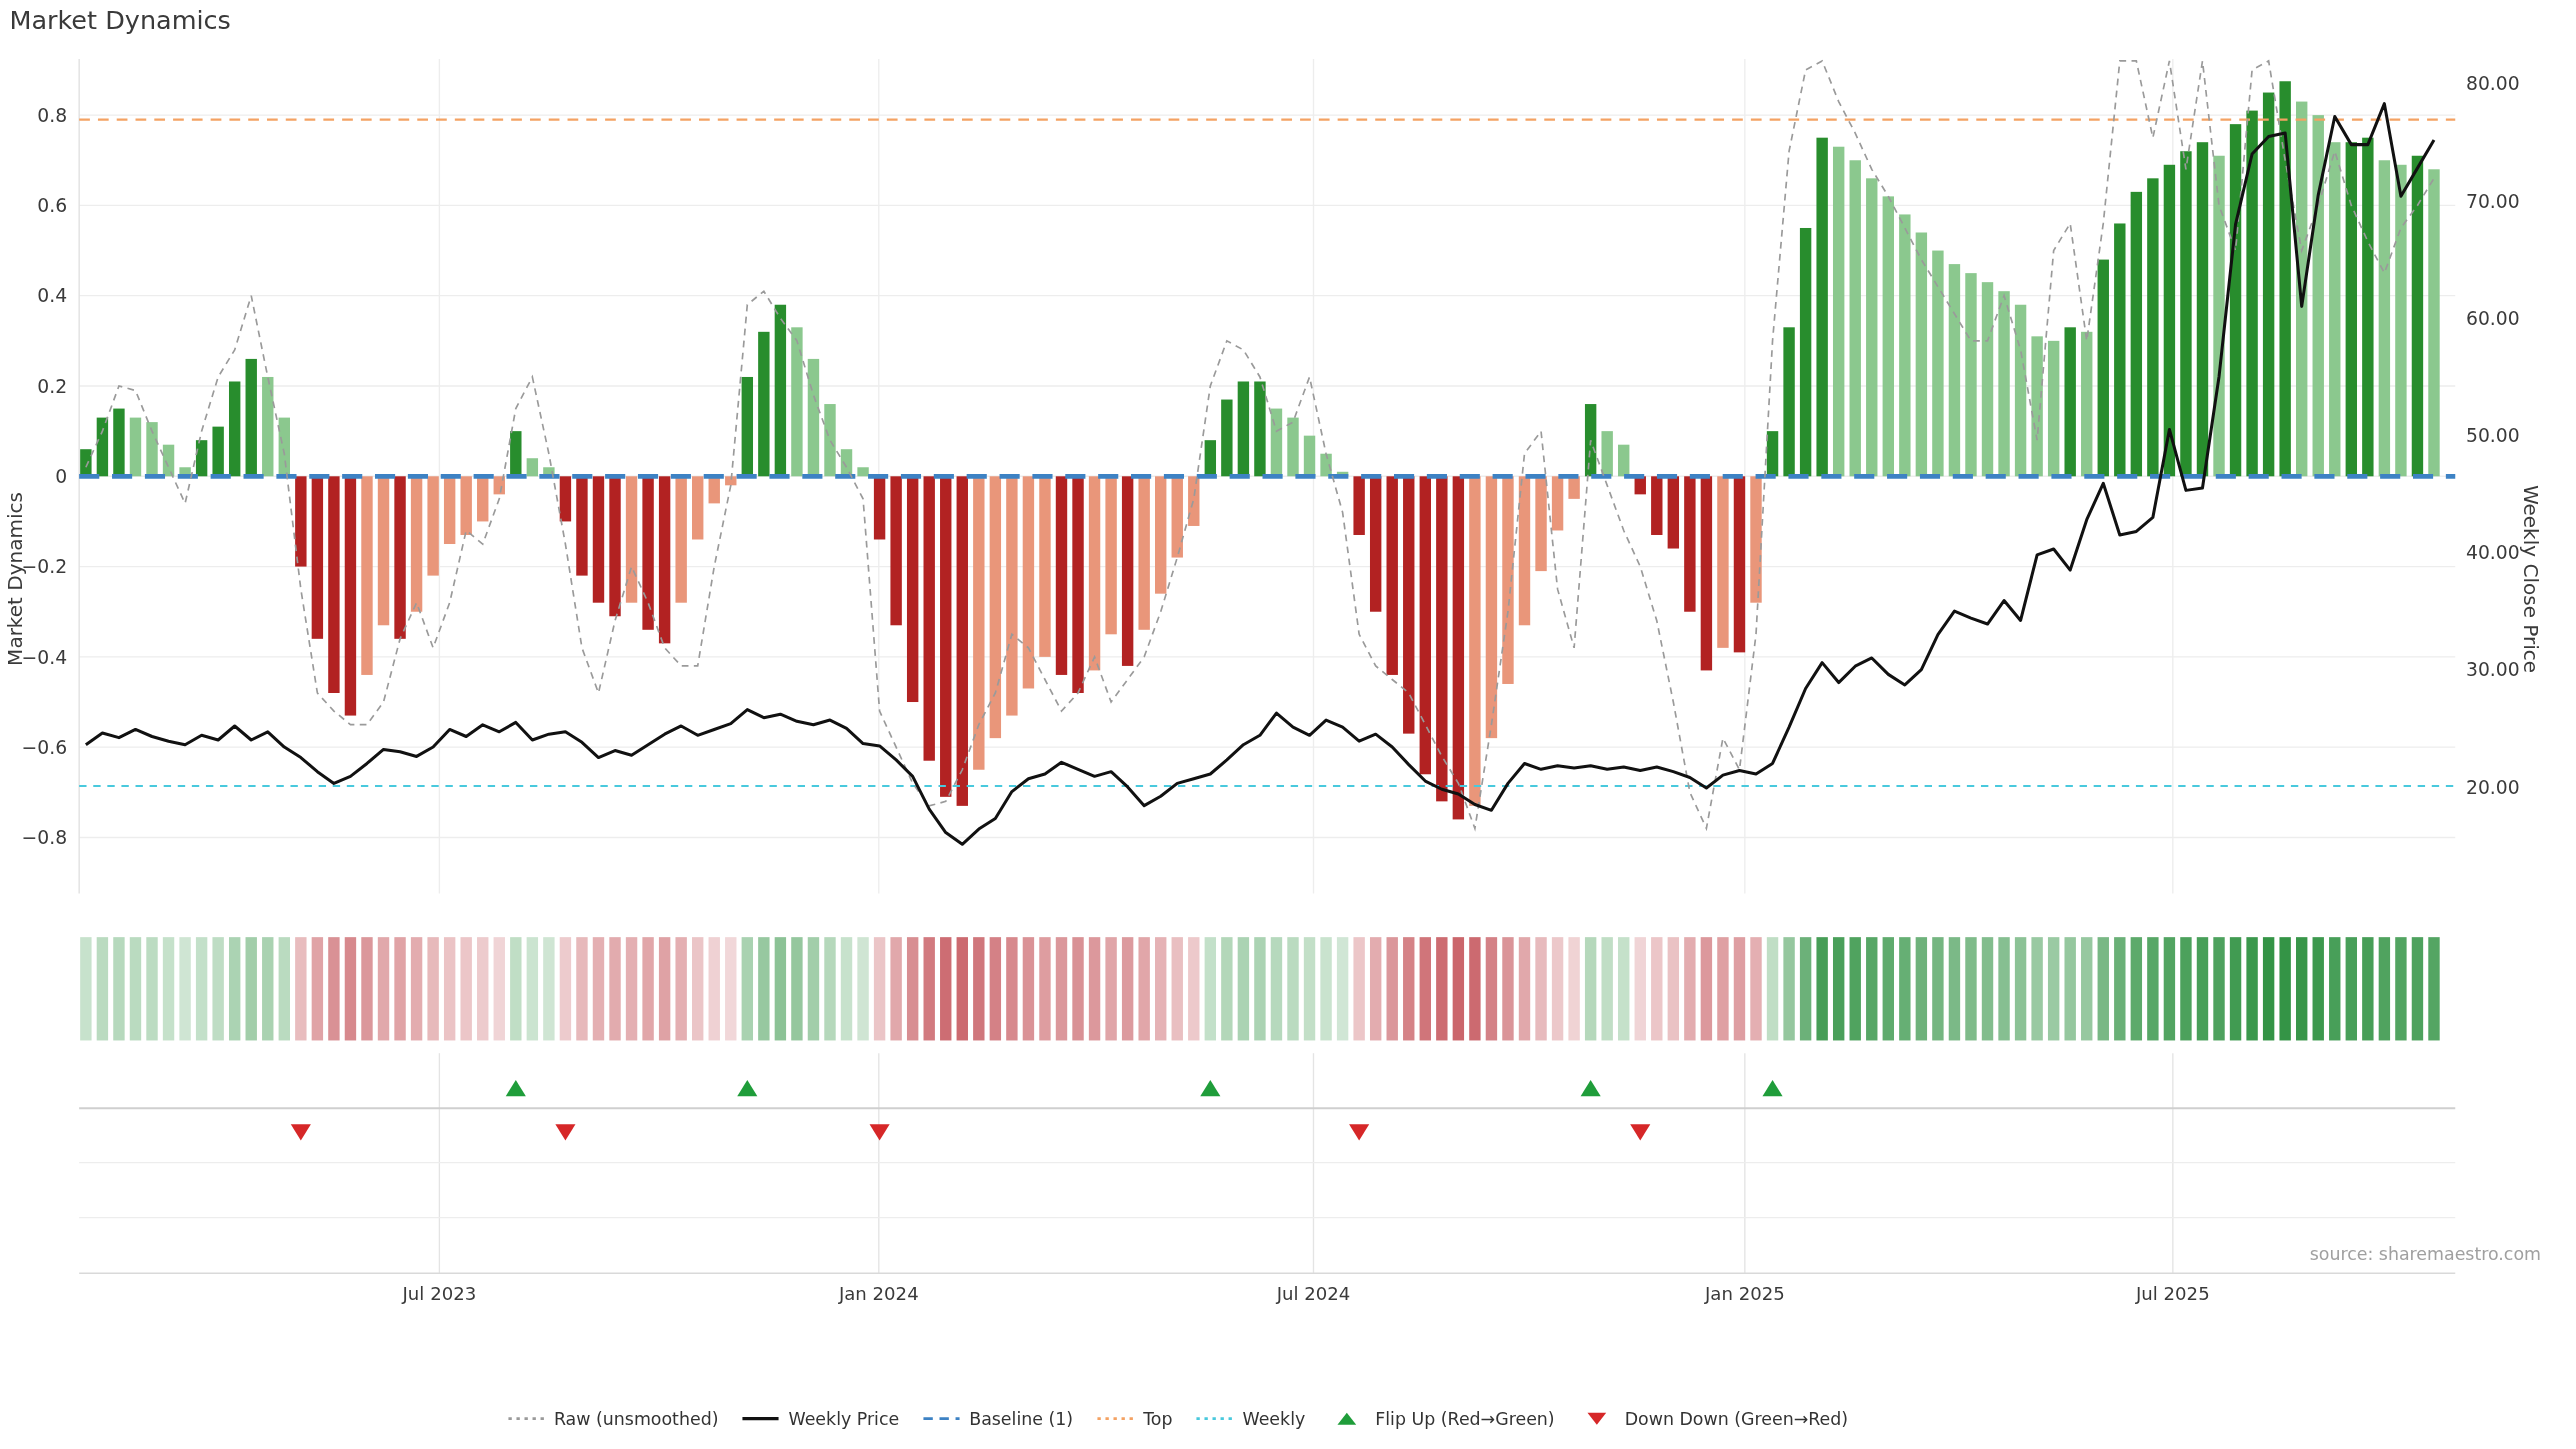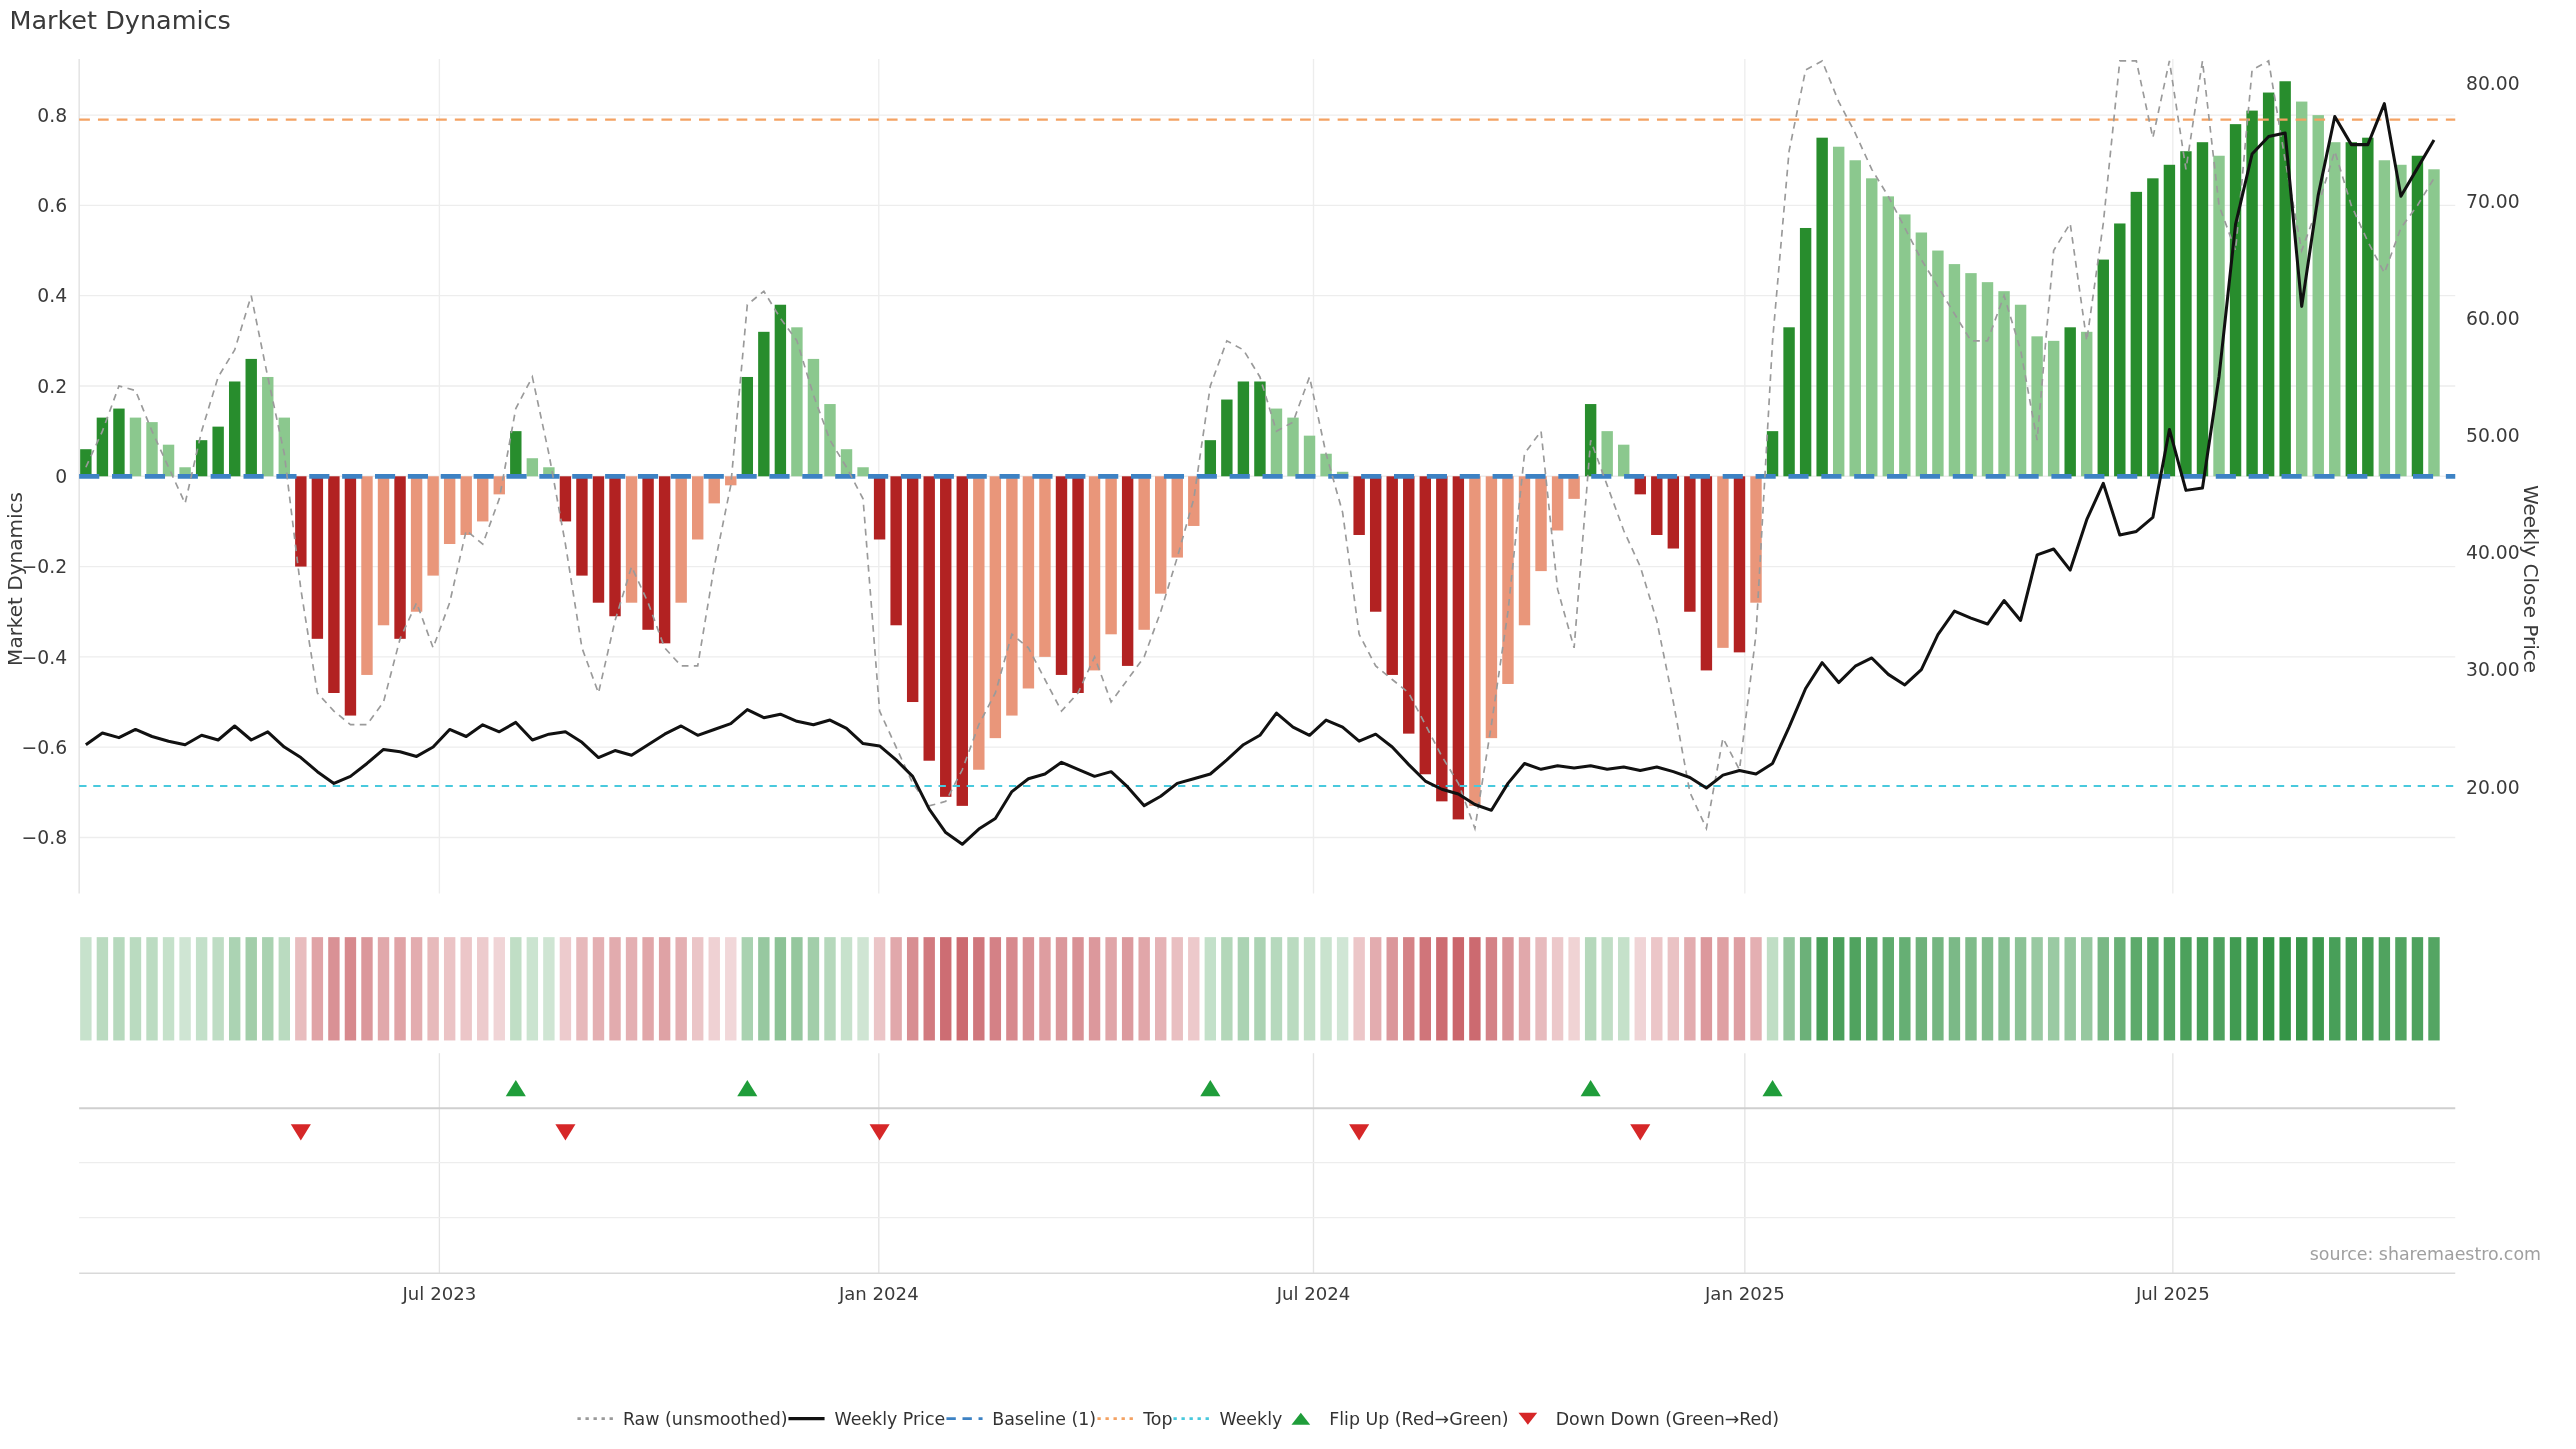--- a/index.html
+++ b/index.html
@@ -3,21 +3,21 @@
 <meta charset="utf-8">
 <style>
   html,body{margin:0;padding:0;background:#ffffff;}
   body{width:2576px;height:1449px;position:relative;font-family:"DejaVu Sans",sans-serif;color:#3a3a3a;overflow:hidden;}
   #page-title{position:absolute;left:9.4px;top:5.4px;font-size:25.5px;color:#3a3a3a;}
   #chart-svg{position:absolute;left:0;top:0;}
   .axis-title{position:absolute;font-size:20px;color:#3a3a3a;white-space:nowrap;}
   #left-axis-title{left:-101px;top:867px;transform:rotate(-90deg);transform-origin:center;width:241px;text-align:center;left:-106px;top:567px;}
   #right-axis-title{width:268px;text-align:center;right:-89px;top:567px;transform:rotate(90deg);}
   #source-note{position:absolute;right:35px;top:1208px;font-size:17.4px;color:#a0a0a0;margin-top:36px;}
-  #legend{position:absolute;left:0;top:1409px;width:2355px;display:flex;justify-content:center;align-items:center;font-size:17.4px;color:#333;}
+  #legend{position:absolute;left:0;top:1409px;width:2355px;display:flex;justify-content:center;align-items:center;gap:23px;font-size:17.4px;color:#333;}
   .legend-item{display:flex;align-items:center;gap:8px;white-space:nowrap;}
   .legend-swatch{display:inline-block;}
   svg text{font-family:"DejaVu Sans",sans-serif;}
 </style>
 </head>
 <body>
 
 <div id="page-title">Market Dynamics</div>
 
 <div id="left-axis-title" class="axis-title">Market Dynamics</div>

